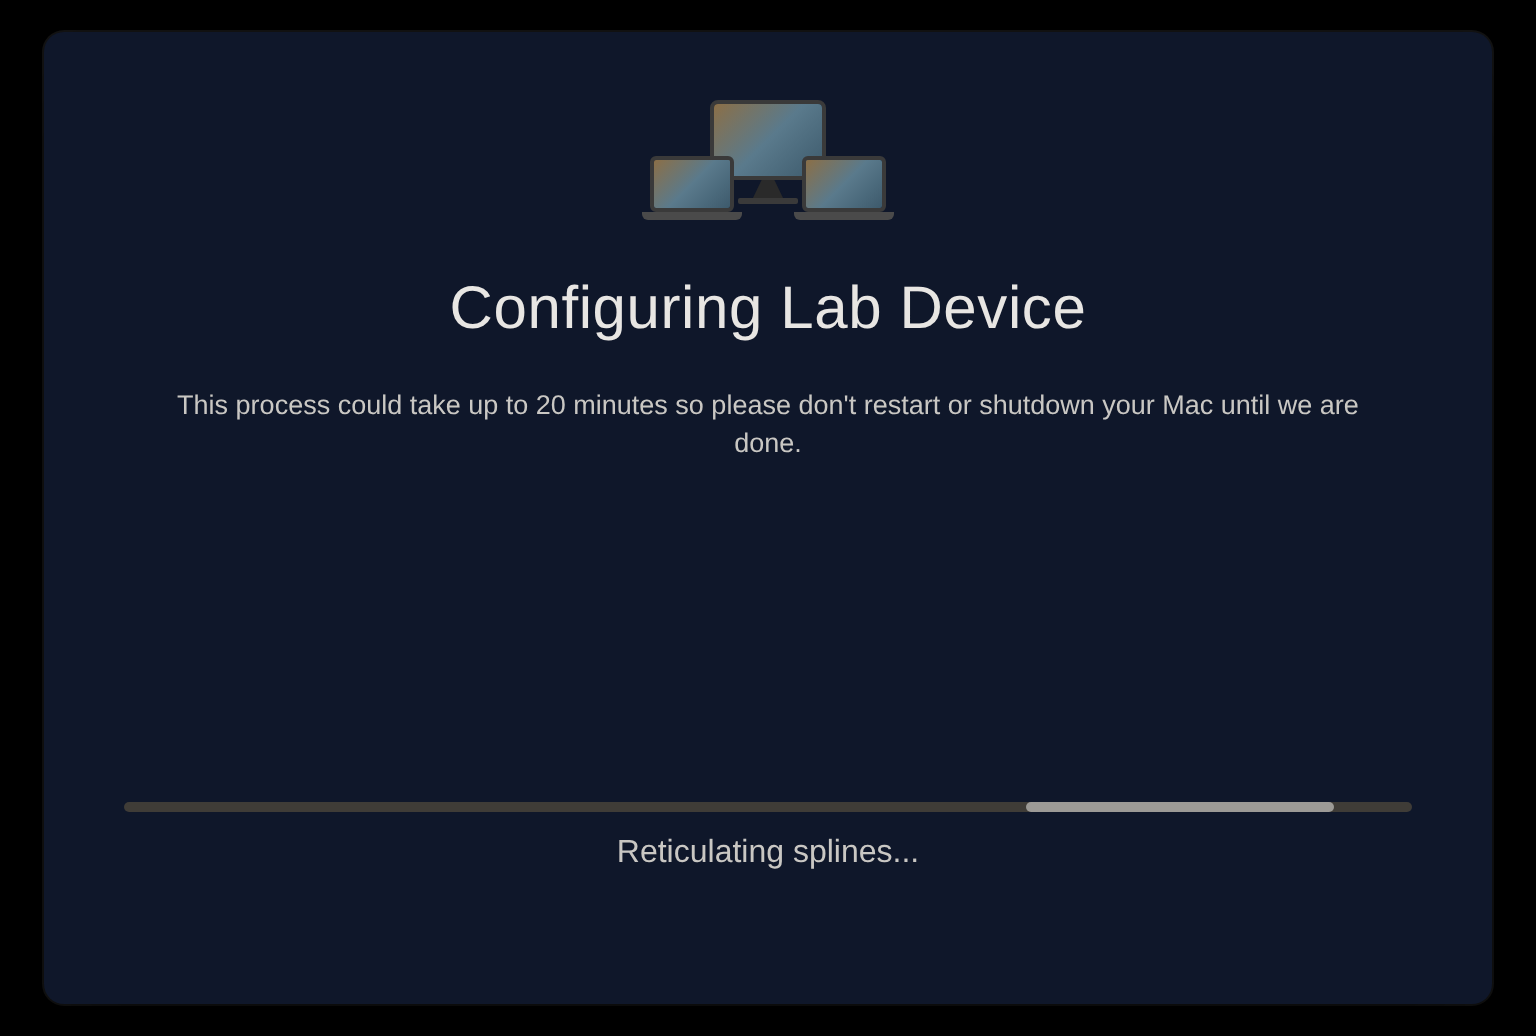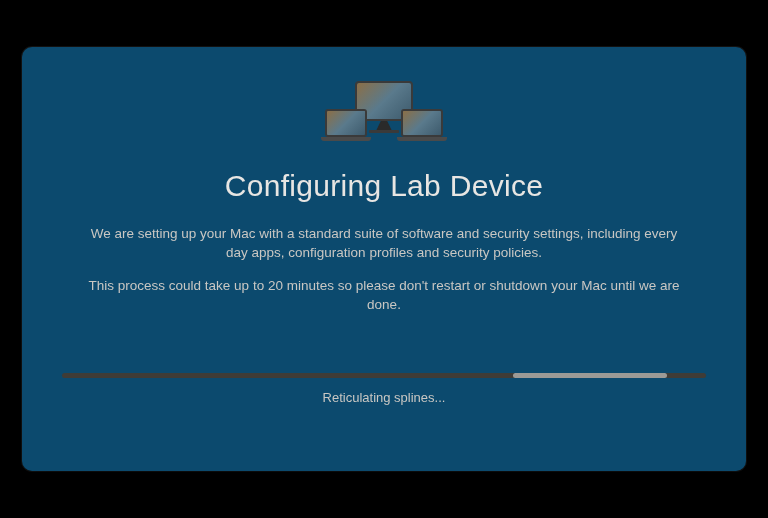--- a/index.html
+++ b/index.html
@@ -12,22 +12,22 @@
       height: 518px;
       background: #000;
       display: flex;
       align-items: center;
       justify-content: center;
       font-family: -apple-system, "Helvetica Neue", Helvetica, Arial, sans-serif;
       overflow: hidden;
     }
     .window {
       width: 724px;
-      height: 424px;
-      background: #0c4a6e;
+      height: 486px;
+      background: #0f172a;
       border-radius: 10px;
       box-shadow: 0 20px 60px rgba(0,0,0,0.6), 0 0 0 1px rgba(255,255,255,0.08);
       display: flex;
       flex-direction: column;
       align-items: center;
       padding: 30px 40px 26px 40px;
       position: relative;
     }
     .hero-image {
       width: 134px;
@@ -142,21 +142,21 @@
     .progress-fill {
       position: absolute;
       height: 100%;
       background: #9c9a96;
       border-radius: 3px;
       left: 70%;
       width: 24%;
     }
     .status-text {
       color: #c9c7c3;
-      font-size: 13px;
+      font-size: 16px;
       text-align: center;
       margin-bottom: 40px;
     }
   </style>
 </head>
 <body>
 
 <div class="window">
 
   <div class="hero-image">
@@ -171,21 +171,20 @@
     <div class="macbook-left-base"></div>
     <div class="device macbook-right">
         <div class="screen"></div>
       </div>
     <div class="macbook-right-base"></div>
   </div>
 
   <h1 class="title">Configuring Lab Device</h1>
 
   <div class="description">
-    <p>We are setting up your Mac with a standard suite of software and security settings, including every day apps, configuration profiles and security policies.</p>
     <p>This process could take up to 20 minutes so please don't restart or shutdown your Mac until we are done.</p>
   </div>
 
   <div class="spacer"></div>
 
   <div class="progress-container">
     <div class="progress-track">
       <div class="progress-fill" style="left:70%;width:24%;"></div>
     </div>
   </div>

